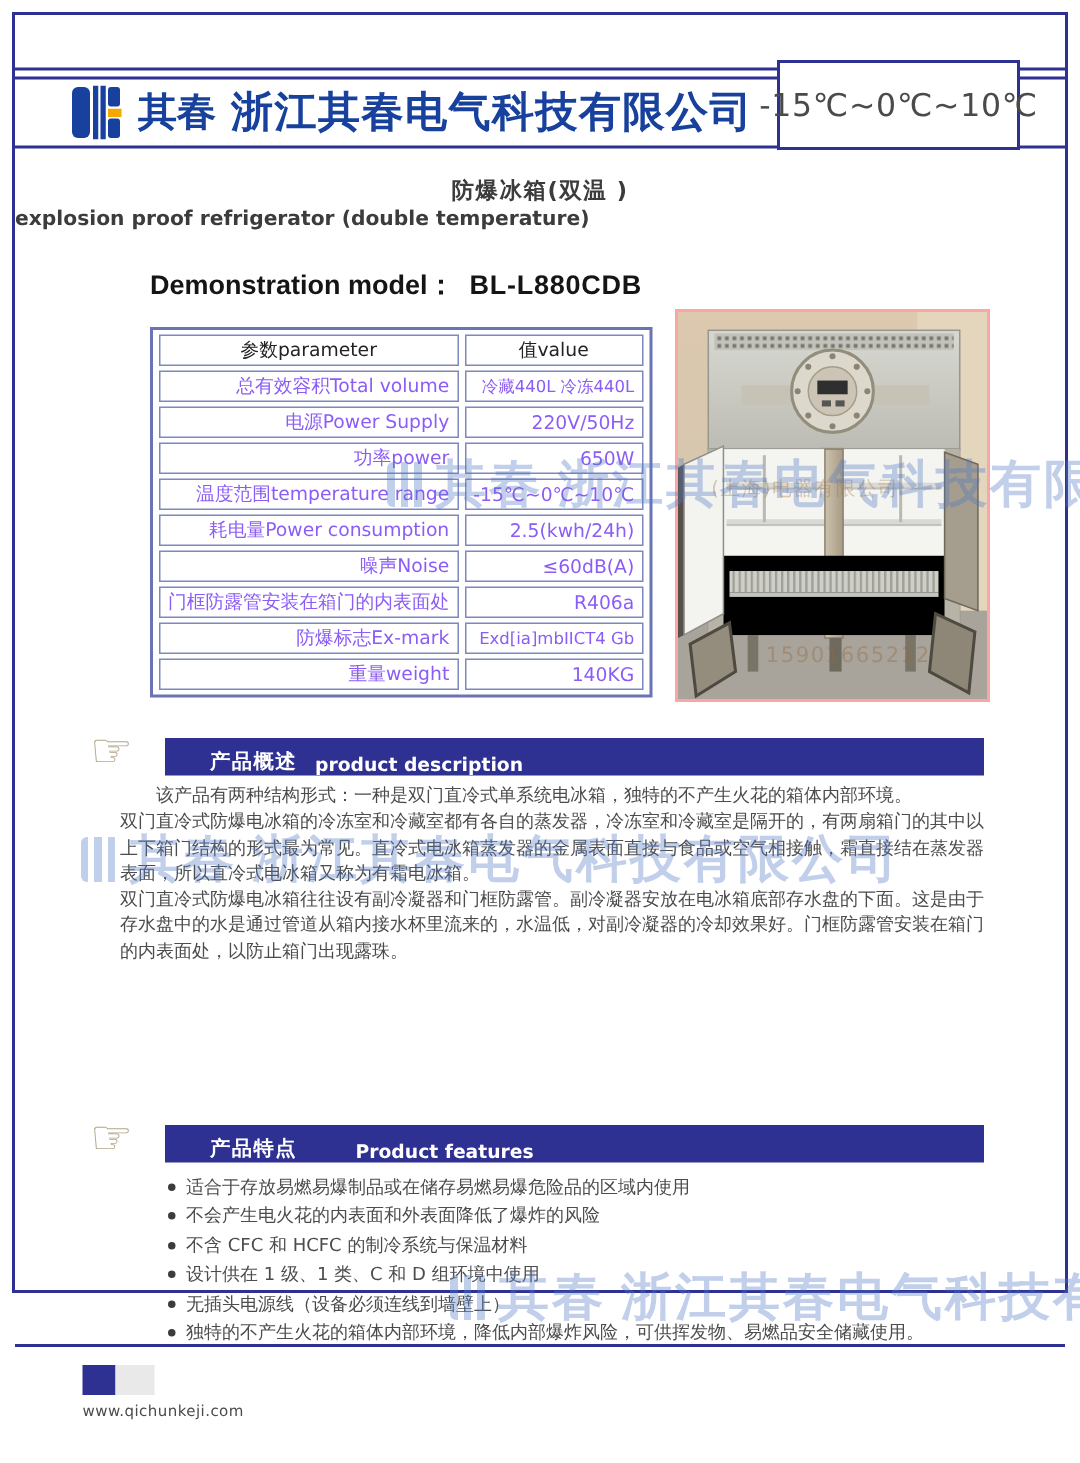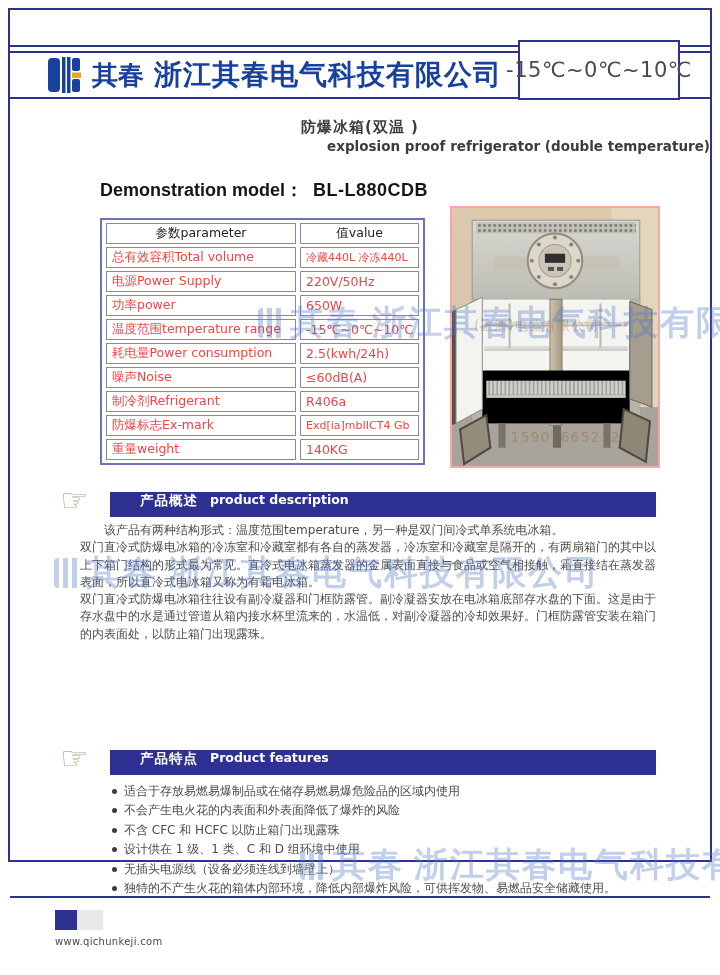--- a/index.html
+++ b/index.html
@@ -14,41 +14,41 @@
     display:flex;align-items:center;padding-left:38px;}
   .logo-mark{width:38px;height:36px;margin-right:6px;flex:0 0 auto;}
   .brand-text{font-size:26px;font-weight:bold;color:#17419c;line-height:1;}
   .company-name{font-size:28px;font-weight:bold;color:#17419c;margin-left:10px;letter-spacing:1px;line-height:1;}
   .temp-box{position:absolute;left:508px;top:30px;width:162px;height:60px;box-sizing:border-box;
     background:#fff;border:2px solid #2e3192;z-index:6;display:flex;align-items:center;justify-content:center;
     font-size:21px;color:#4a4a4a;letter-spacing:0.5px;}
   
   .title-cn{position:absolute;left:0;top:108px;width:100%;text-align:center;
     font-size:15px;font-weight:bold;color:#3c3c3c;letter-spacing:1px;}
-  .title-en{position:absolute;left:0;top:128px;width:100%;text-align:right;
+  .title-en{position:absolute;left:0;top:128px;width:100%;text-align:left;
     font-size:13.5px;font-weight:bold;color:#3c3c3c;}
   .model-line{position:absolute;left:90px;top:168px;font-family:Liberation Sans, sans-serif;
     font-size:18px;font-weight:bold;color:#151515;}
   .model-line .val{margin-left:10px;letter-spacing:0.5px;}
   
   .spec-wrap{position:absolute;left:90px;top:208px;z-index:2;}
   table.spec{border-collapse:separate;border-spacing:4px 3px;border:2px solid #6a74b5;background:#fff;}
-  table.spec td{border:1px solid #7d87c0;height:17px;padding:1px 5px;font-size:12.5px;color:#ef4444;
-    white-space:nowrap;background:#fff;}
+  table.spec td{border:1px solid #7d87c0;height:17px;padding:1px 5px;font-size:12.5px;color:#8b5cf6;
+    white-space:nowrap;background:#fff;text-align:right;}
   table.spec td.p{width:178px;}
   table.spec td.v{width:106px;}
   table.spec tr.h td{text-align:center;color:#222;}
   table.spec td.small{font-size:11px;}
   
   .photo{position:absolute;left:440px;top:196px;width:210px;height:262px;box-sizing:border-box;
     border:2px solid #fca5a5;box-shadow:inset 0 0 0 2px #ffffff, inset 0 0 0 3px #6a74b5;z-index:1;}
   .photo svg{display:block;width:100%;height:100%;}
   
   .sec-bar{position:absolute;left:100px;width:546px;height:25px;background:#2e3192;color:#fff;
-    display:flex;align-items:flex-start;padding-left:30px;box-sizing:border-box;z-index:2;}
+    display:flex;align-items:flex-end;padding-left:30px;box-sizing:border-box;z-index:2;}
   .sec-bar .cn{font-size:13.5px;font-weight:bold;letter-spacing:1px;}
   .sec-bar .en{font-size:12.5px;font-weight:bold;margin-left:12px;}
   .hand{position:absolute;font-size:32px;color:#b6a88f;z-index:2;line-height:1;}
   
   .desc{position:absolute;left:70px;top:512px;width:576px;font-size:12px;line-height:17.3px;
     color:#4c4c4c;z-index:2;text-align:justify;}
   .desc p{margin:0;}
   .desc p.ind{text-indent:2em;}
   
   .bullets{position:absolute;left:102px;top:772px;width:560px;z-index:2;}
@@ -123,21 +123,21 @@
         </tr>
         <tr>
           <td class="p">耗电量Power consumption</td>
           <td class="v">2.5(kwh/24h)</td>
         </tr>
         <tr>
           <td class="p">噪声Noise</td>
           <td class="v">≤60dB(A)</td>
         </tr>
         <tr>
-          <td class="p">制冷剂Refrigerant</td>
+          <td class="p">门框防露管安装在箱门的内表面处</td>
           <td class="v">R406a</td>
         </tr>
         <tr>
           <td class="p">防爆标志Ex-mark</td>
           <td class="v small">Exd[ia]mbIICT4 Gb</td>
         </tr>
         <tr>
           <td class="p">重量weight</td>
           <td class="v">140KG</td>
         </tr>
@@ -225,43 +225,43 @@
     </svg>
   </div>
 
   <div class="hand" style="left:50px;top:474px;">☞</div>
   <div class="sec-bar" style="top:482px;">
     <span class="cn">产品概述</span>
     <span class="en">product description</span>
   </div>
 
   <div class="desc">
-    <p class="ind">该产品有两种结构形式：温度范围temperature，另一种是双门间冷式单系统电冰箱。</p>
+    <p class="ind">该产品有两种结构形式：一种是双门直冷式单系统电冰箱，独特的不产生火花的箱体内部环境。</p>
     <p>双门直冷式防爆电冰箱的冷冻室和冷藏室都有各自的蒸发器，冷冻室和冷藏室是隔开的，有两扇箱门的其中以上下箱门结构的形式最为常见。直冷式电冰箱蒸发器的金属表面直接与食品或空气相接触，霜直接结在蒸发器表面，所以直冷式电冰箱又称为有霜电冰箱。</p>
     <p>双门直冷式防爆电冰箱往往设有副冷凝器和门框防露管。副冷凝器安放在电冰箱底部存水盘的下面。这是由于存水盘中的水是通过管道从箱内接水杯里流来的，水温低，对副冷凝器的冷却效果好。门框防露管安装在箱门的内表面处，以防止箱门出现露珠。</p>
   </div>
 
   <div class="hand" style="left:50px;top:732px;">☞</div>
-  <div class="sec-bar" style="top:740px;">
+  <div class="sec-bar" style="top:740px;gap:27px;">
     <span class="cn">产品特点</span>
     <span class="en">Product features</span>
   </div>
 
   <div class="bullets">
     <div class="bullet">
         <span class="dot"></span>
         <span>适合于存放易燃易爆制品或在储存易燃易爆危险品的区域内使用</span>
       </div>
     <div class="bullet">
         <span class="dot"></span>
         <span>不会产生电火花的内表面和外表面降低了爆炸的风险</span>
       </div>
     <div class="bullet">
         <span class="dot"></span>
-        <span>不含 CFC 和 HCFC 以防止箱门出现露珠</span>
+        <span>不含 CFC 和 HCFC 的制冷系统与保温材料</span>
       </div>
     <div class="bullet">
         <span class="dot"></span>
         <span>设计供在 1 级、1 类、C 和 D 组环境中使用</span>
       </div>
     <div class="bullet">
         <span class="dot"></span>
         <span>无插头电源线（设备必须连线到墙壁上）</span>
       </div>
     <div class="bullet">

